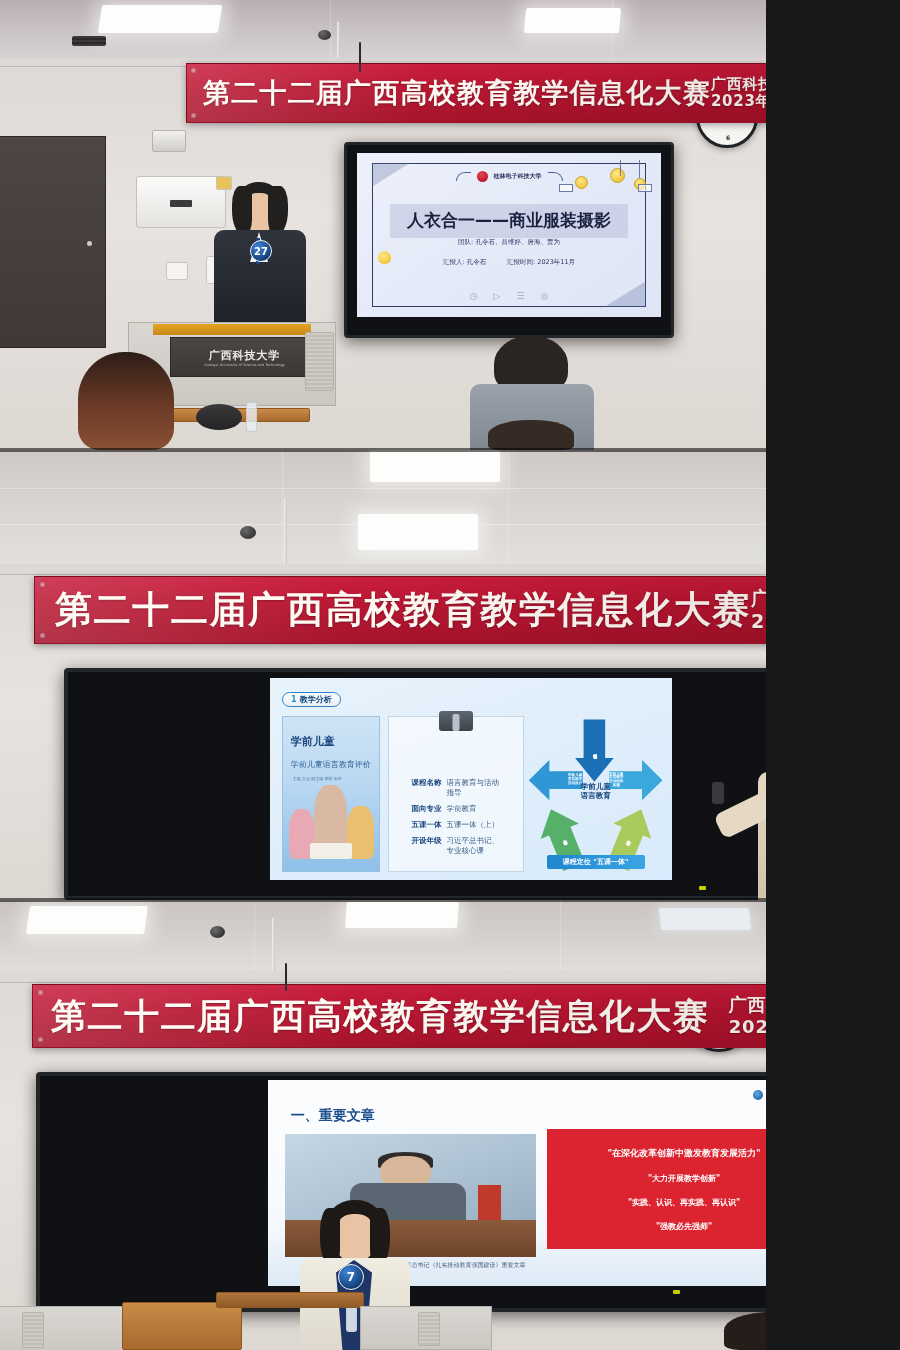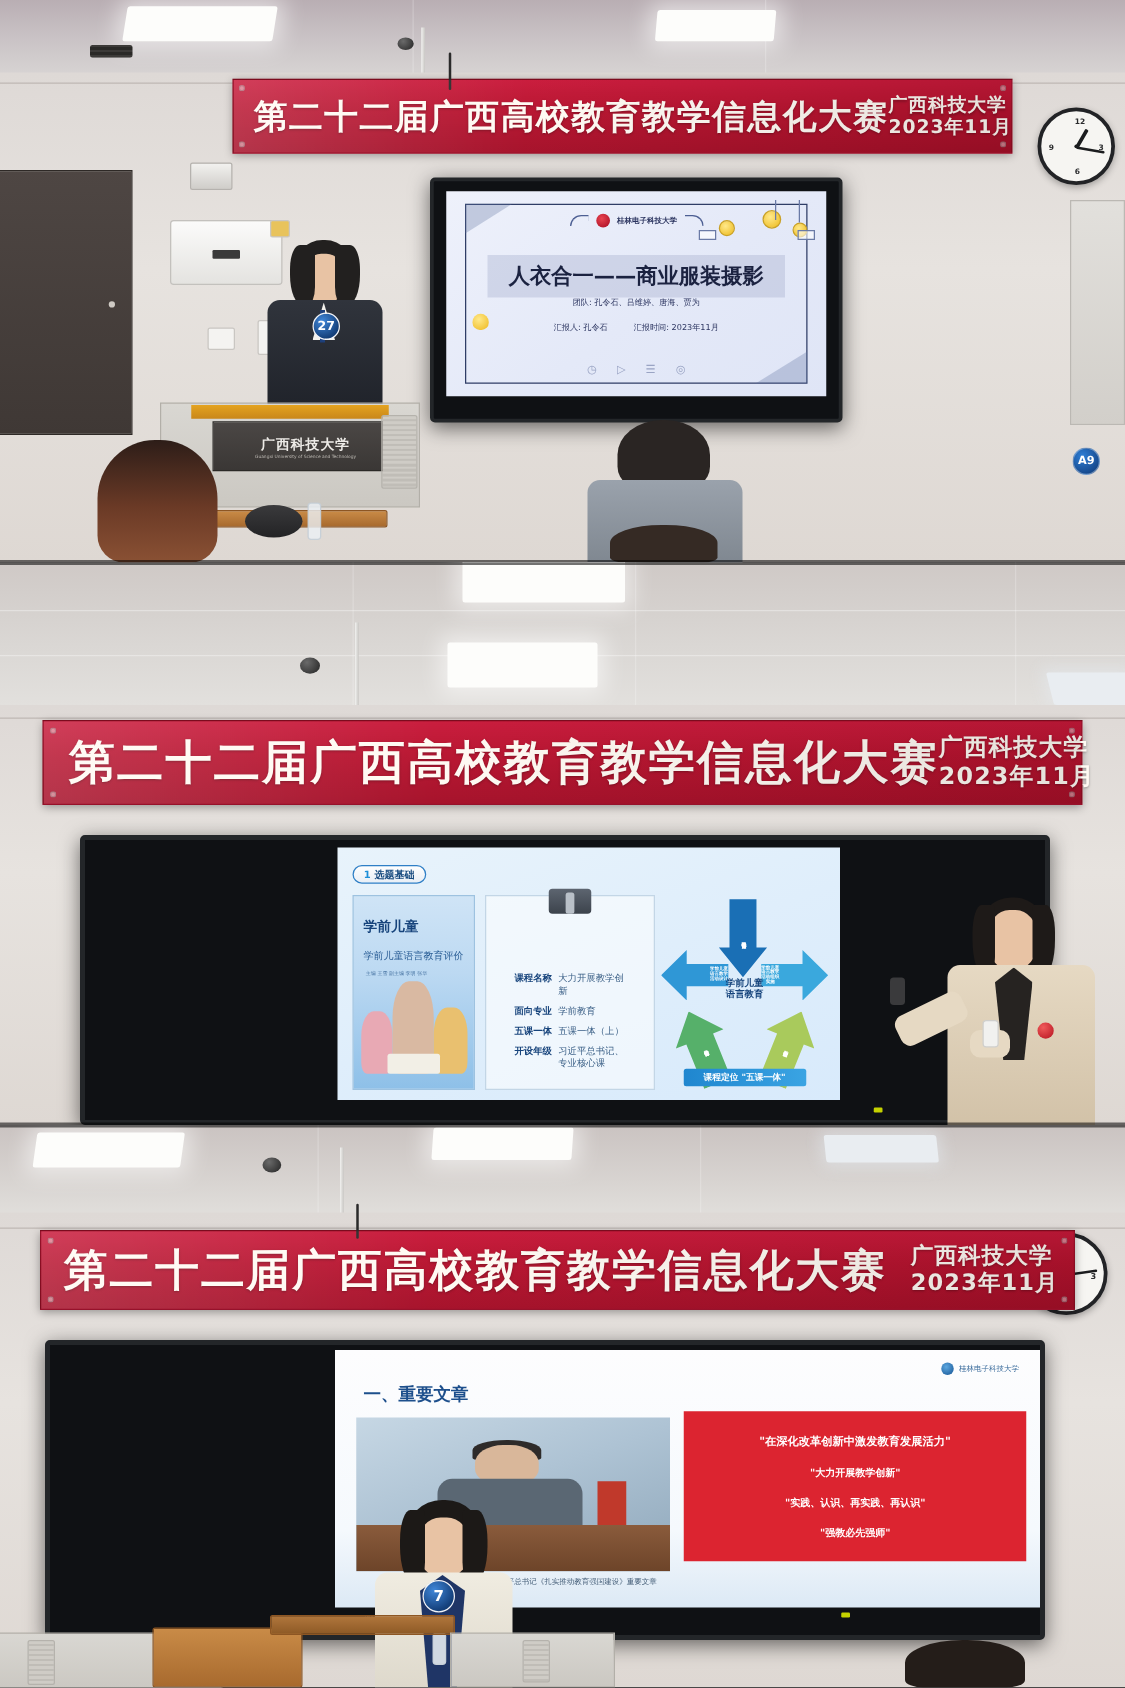--- a/index.html
+++ b/index.html
@@ -5,21 +5,21 @@
 <style>
   * { box-sizing: border-box; margin: 0; padding: 0; }
   html, body {
     width: 900px; height: 1350px;
     background: #17181a;
     font-family: "DejaVu Sans", "Liberation Sans", sans-serif;
     overflow: hidden;
   }
   .collage { position: relative; width: 900px; height: 1350px; }
 
-  .panel { position: absolute; left: 0; width: 900px; overflow: hidden; }
+  .panel { position: absolute; left: 0; width: 766px; overflow: hidden; }
   #panel-1 { top: 0;    height: 450px; }
   #panel-2 { top: 450px; height: 450px; }
   #panel-3 { top: 900px; height: 450px; }
 
   
   .room { position: absolute; inset: 0; }
 
   .ceiling {
     position: absolute; left: 0; right: 0; top: 0;
     background: linear-gradient(180deg,#b9aeb3 0%,#c8c1c4 45%,#d8d5d4 100%);
@@ -465,21 +465,21 @@
             <span>◷</span>
             <span>▷</span>
             <span>☰</span>
             <span>◎</span>
           </div>
         </div>
 
       </div>
       <div class="display-badge" style="left:858px;top:358px;width:22px;height:22px;font-size:9px">A9</div>
 
-      <div class="person" style="left:212px;top:192px;width:96px;height:146px">
+      <div class="person" style="left:212px;top:182px;width:96px;height:146px">
         <div class="p-hair-main" style="left:22px;top:0;width:50px;height:54px;background:#22201f"></div>
         <div class="p-face" style="left:30px;top:11px;width:34px;height:40px"></div>
         <div class="p-hair-main" style="left:20px;top:4px;width:20px;height:48px;background:#22201f;border-radius:40% 10% 30% 50%"></div>
         <div class="p-hair-main" style="left:56px;top:4px;width:20px;height:48px;background:#22201f;border-radius:10% 40% 50% 30%"></div>
         <div class="p-torso" style="left:2px;top:48px;width:92px;height:98px;background:linear-gradient(180deg,#30343c,#1e2128)"></div>
         <div class="p-shirt" style="left:38px;top:50px;width:18px;height:30px;clip-path:polygon(50% 0,100% 100%,0 100%)"></div>
         <div class="p-lanyard" style="left:44px;top:56px;width:4px;height:26px"></div>
         <div class="p-badge" style="left:38px;top:58px;width:22px;height:22px;font-size:10px">27</div>
       </div>
 
@@ -540,21 +540,21 @@
           <span style="font-size:19px">2023年11月</span>
         </div>
       </div>
 
       <div class="display" style="left:64px;top:218px;width:776px;height:232px;border-width:4px">
         <div class="slide slide2" style="left:202px;top:6px;width:402px;height:202px">
 
           <div class="s2-header">
             <div class="s2-tag" style="font-size:8px">
               <b>1</b>
-              <span>选题基础</span>
+              <span>教学分析</span>
             </div>
           </div>
 
           <div class="s2-body">
 
             <div class="s2-book">
               <div class="s2-book-title" style="font-size:11px">学前儿童</div>
               <div class="s2-book-sub" style="font-size:8px">学前儿童语言教育评价</div>
               <div class="s2-book-authors" style="font-size:4px">主编 王雪 副主编 李明 张华</div>
               <div class="s2-book-figs">
@@ -562,21 +562,21 @@
                 <div class="s2-fig" style="left:32%;width:34%;height:92%;background:#d9b9a2"></div>
                 <div class="s2-fig" style="left:66%;width:28%;height:66%;background:#e9c06f"></div>
                 <div style="position:absolute;left:28%;bottom:0;width:44%;height:20%;background:#f2efe6;border-radius:2px"></div>
               </div>
             </div>
 
             <div class="s2-card">
               <div class="s2-clip"></div>
               <div class="s2-row" style="font-size:7.5px">
                 <span class="s2-key">课程名称</span>
-                <span class="s2-val">大力开展教学创新</span>
+                <span class="s2-val">语言教育与活动指导</span>
               </div>
               <div class="s2-row" style="font-size:7.5px">
                 <span class="s2-key">面向专业</span>
                 <span class="s2-val">学前教育</span>
               </div>
               <div class="s2-row" style="font-size:7.5px">
                 <span class="s2-key">五课一体</span>
                 <span class="s2-val">五课一体（上）</span>
               </div>
               <div class="s2-row" style="font-size:7.5px">

